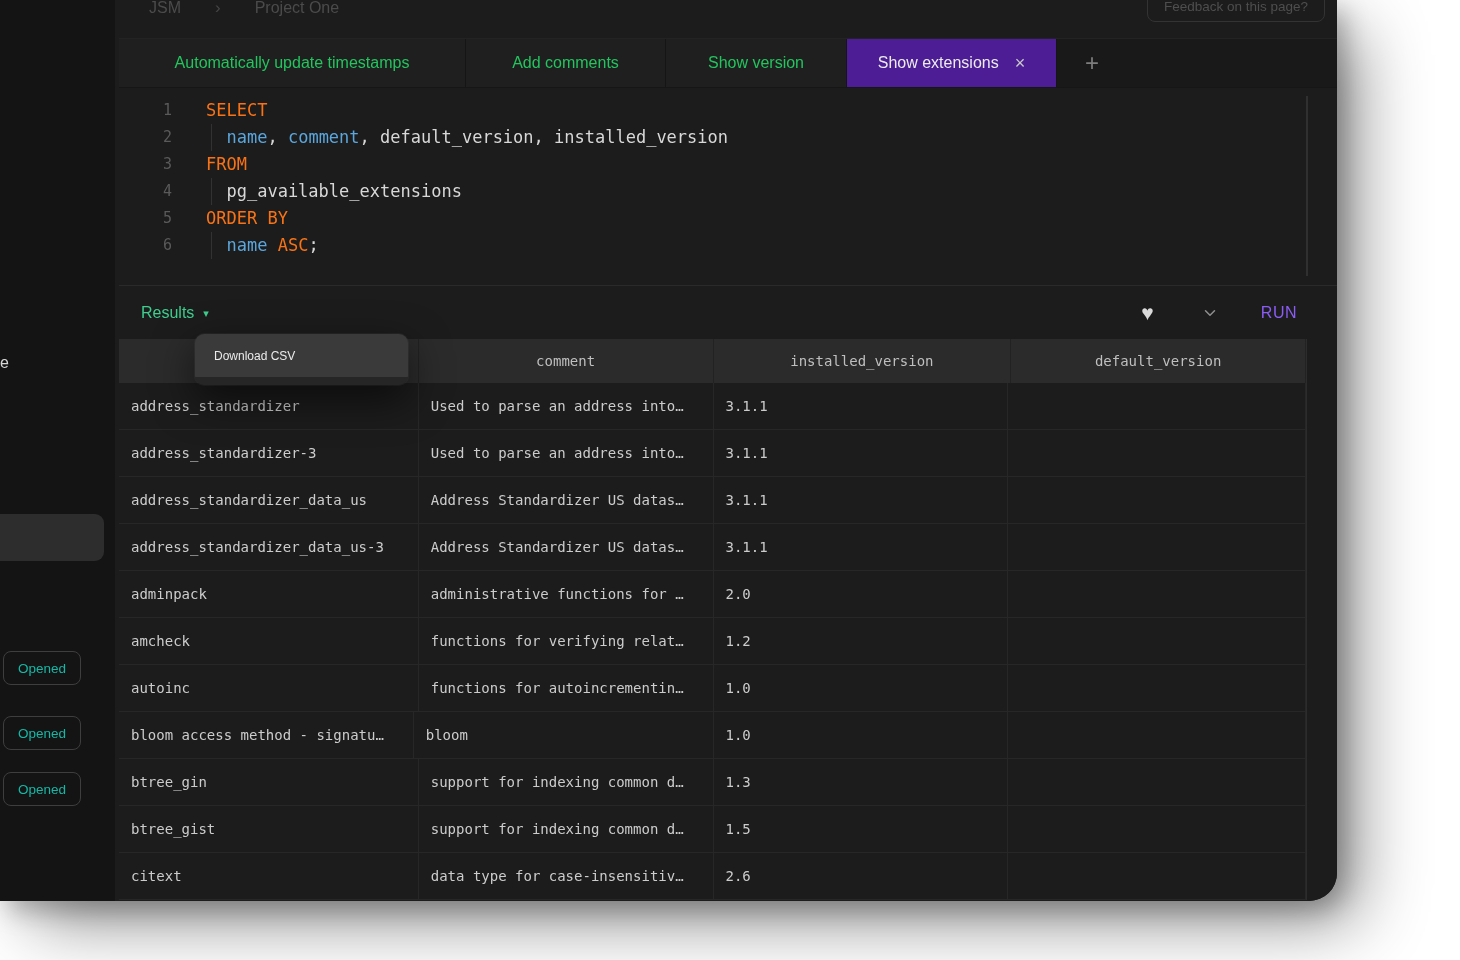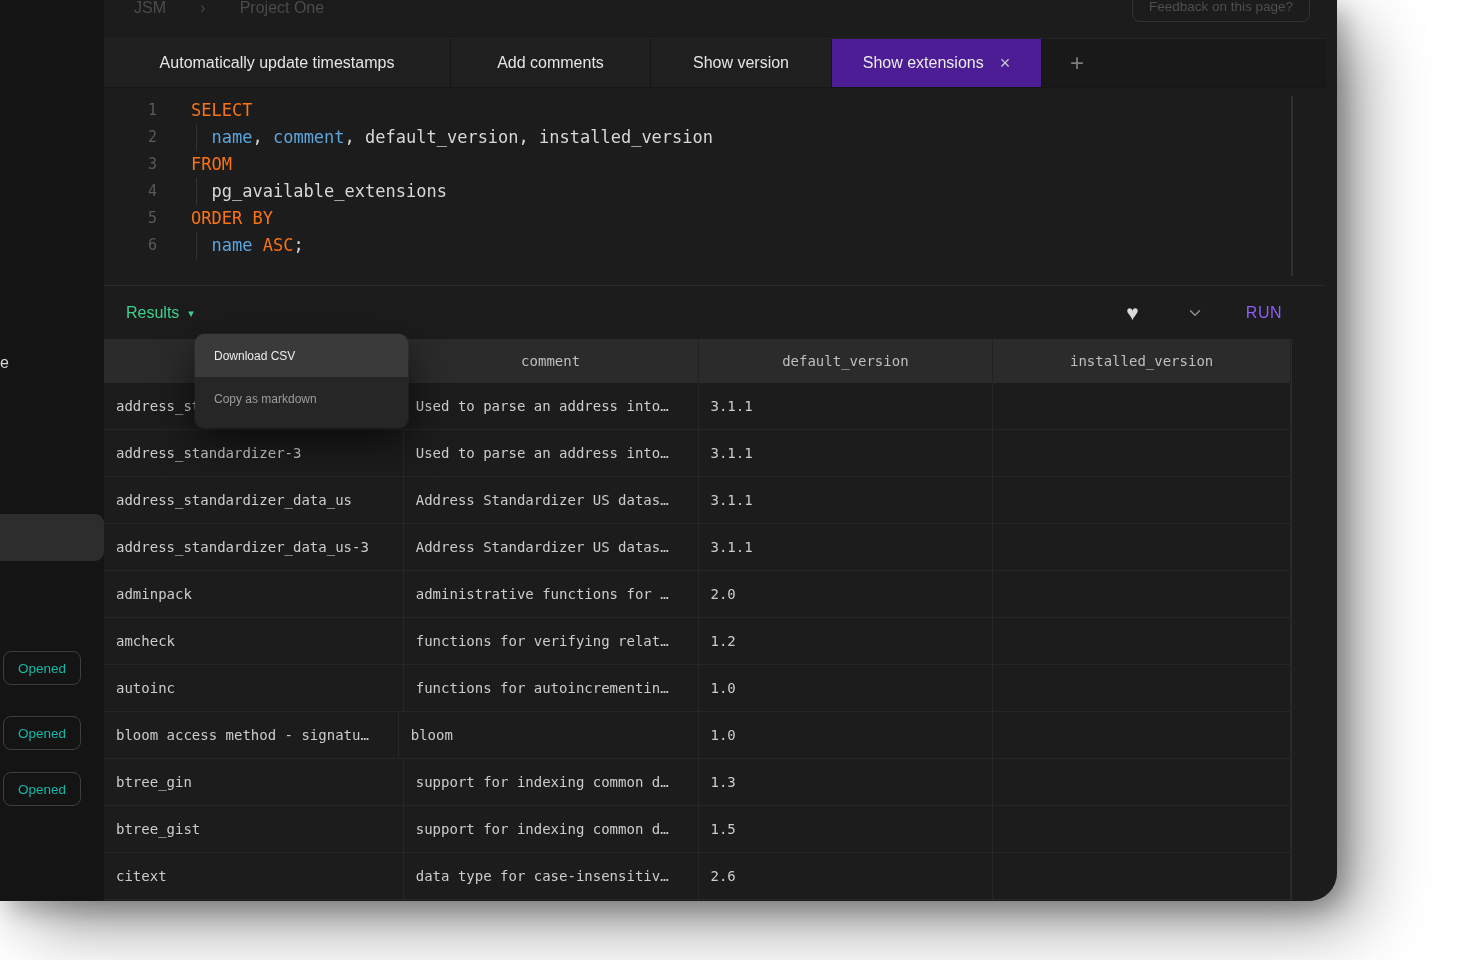--- a/index.html
+++ b/index.html
@@ -13,36 +13,36 @@
 
   
   .sidebar{position:absolute;left:0;top:0;width:115px;height:100%;background:#141414;}
   .sidebar-frag{position:absolute;left:0;top:354px;color:#d9d9d9;font-size:16px;}
   .sidebar-active{position:absolute;left:0;top:514px;width:104px;height:47px;background:#2d2d2d;
     border-radius:0 9px 9px 0;}
   .badge{position:absolute;left:3px;width:78px;height:34px;border:1px solid #3e3e3e;border-radius:8px;
     color:#14b8a6;font-size:13.5px;display:flex;align-items:center;justify-content:center;}
 
   
-  .content{position:absolute;left:104px;top:0;width:1222px;height:100%;background:#1c1c1c;}
+  .content{position:absolute;left:119px;top:0;width:1222px;height:100%;background:#1c1c1c;}
 
   
   .topbar{position:relative;height:38px;}
   .breadcrumb{position:absolute;left:30px;top:-4px;height:24px;display:flex;align-items:center;gap:34px;
     font-size:16px;color:#4b4b4b;}
   .crumb-sep{font-size:17px;color:#454545;}
   .feedback-btn{position:absolute;right:16px;top:-10px;height:32px;padding:0 16px;background:transparent;
     border:1px solid #333333;border-radius:8px;color:#4e4e4e;font-size:13.5px;
     font-family:"Liberation Sans",sans-serif;}
 
   
   .tabbar{position:relative;height:50px;display:flex;border-top:1px solid #232323;border-bottom:1px solid #161616;}
   .tabs{display:flex;height:100%;}
   .tab{height:100%;display:flex;align-items:center;justify-content:center;gap:16px;background:#1f1f1f;
-    border-right:1px solid #151515;color:#e5e5e5;font-size:16px;cursor:default;}
+    border-right:1px solid #151515;color:#22c55e;font-size:16px;cursor:default;}
   .tab.active{background:#4c1d95;color:#ececec;}
   .tab .close{font-size:18px;color:#c9c9c9;line-height:1;}
   .tab-rest{flex:1;background:#191919;display:flex;align-items:center;padding-left:28px;}
   .new-tab{color:#7d7d7d;font-size:24px;line-height:1;}
 
   
   .editor{position:relative;height:197px;background:#1c1c1c;padding-top:9px;
     font-family:"DejaVu Sans Mono",monospace;}
   .code-line{position:relative;display:flex;height:27px;line-height:27px;font-size:17px;white-space:pre;}
   .gutter{width:87px;padding-right:34px;text-align:right;color:#5a5a5a;font-size:15px;flex:none;}
@@ -147,22 +147,22 @@
             <polyline points="6 9 12 15 18 9"></polyline>
           </svg>
       </span>
       <span class="run">RUN</span>
     </div>
 
     <div class="rtable">
       <div class="thead" id="thead">
           <div class="th" style="width: 300px;">name</div>
           <div class="th" style="width: 295px;">comment</div>
+          <div class="th" style="width: 298px;">installed_version</div>
           <div class="th" style="width: 295px;">default_version</div>
-          <div class="th" style="width: 298px;">installed_version</div>
         </div>
       <div id="tbody">
           <div class="tr">
             <div class="td" style="width: 300px;">address_standardizer</div>
             <div class="td" style="width: 295px;">Used to parse an address into…</div>
             <div class="td" style="width: 295px;">3.1.1</div>
             <div class="td" style="width: 298px;"></div>
           </div>
           <div class="tr">
             <div class="td" style="width: 300px;">address_standardizer-3</div>
@@ -224,16 +224,15 @@
             <div class="td" style="width: 295px;">2.6</div>
             <div class="td" style="width: 298px;"></div>
           </div>
         </div>
     </div>
 
   </div>
 
   <div class="menu" id="ctx-menu">
       <div class="menu-item hl">Download CSV</div>
-      <div class="menu-item">Copy as markdown</div>
     </div>
 
 </div>
 
 </body></html>

